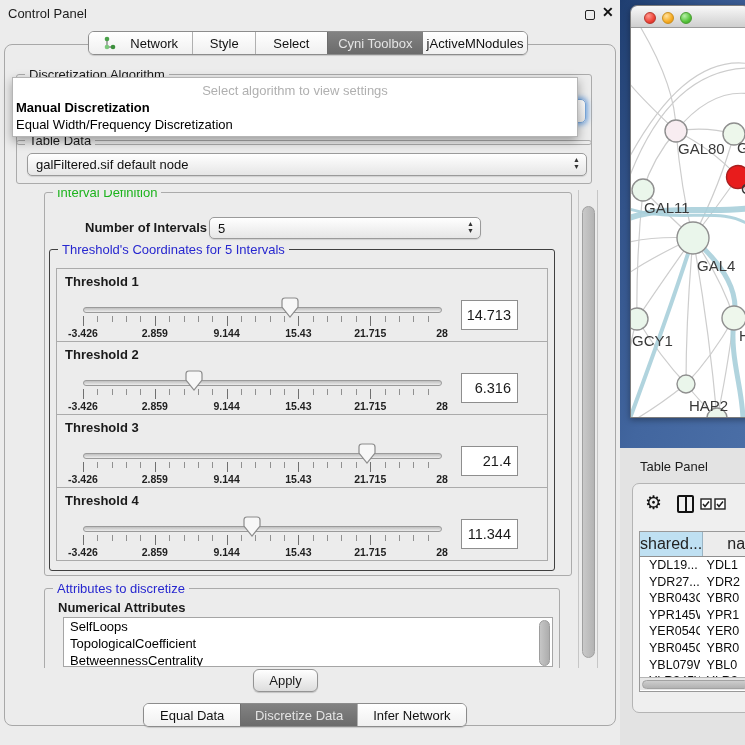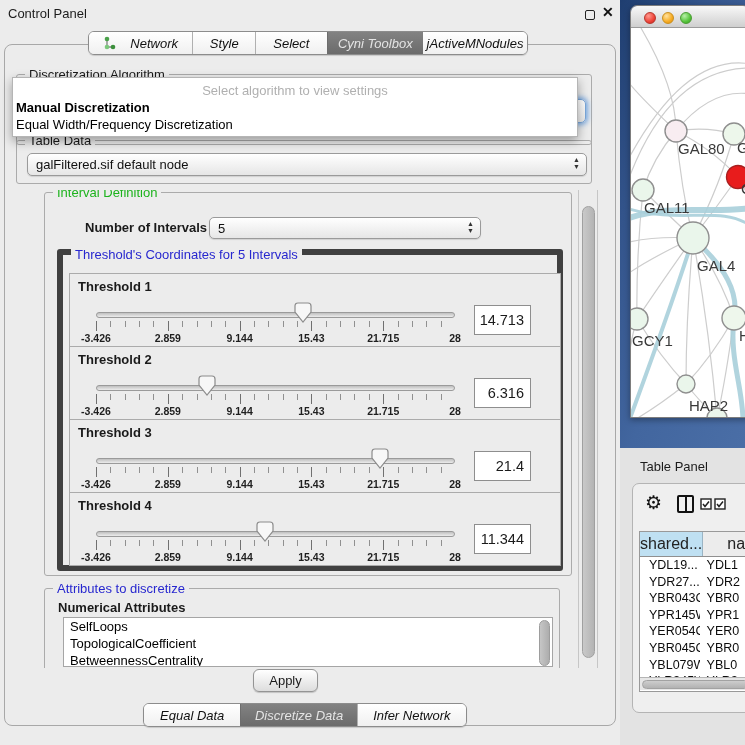--- a/index.html
+++ b/index.html
@@ -8,21 +8,21 @@
   #root { position:relative; width:745px; height:745px; overflow:hidden; background:#e4e4e4; }
 
   
   #left-panel { position:absolute; left:0; top:0; width:620px; height:745px; background:#ececec; }
   #cp-titlebar { position:absolute; left:0; top:0; width:620px; height:26px; }
   #cp-title { position:absolute; left:8px; top:6px; font-size:13px; color:#1c1c1c; }
   #float-icon { position:absolute; left:585px; top:10px; width:10px; height:10px; border:1.6px solid #222; border-radius:2px; }
   #close-icon { position:absolute; left:602px; top:4px; font-size:14px; font-weight:bold; color:#111; }
 
   .segbar { position:absolute; display:flex; height:24px; border:1px solid #8c8c8c; border-radius:6px; overflow:hidden; background:linear-gradient(#ffffff,#eeeeee); box-shadow:0 1px 1px rgba(0,0,0,.15); }
-  .seg { display:flex; align-items:center; justify-content:center; gap:14px; font-size:13px; color:#111; padding:0 10px; background:linear-gradient(#ffffff,#f0f0f0);font-style:italic; }
+  .seg { display:flex; align-items:center; justify-content:center; gap:14px; font-size:13px; color:#111; padding:0 10px; background:linear-gradient(#ffffff,#f0f0f0); }
   .seg.sep { border-left:1px solid #b0b0b0; }
   .seg.dark { background:linear-gradient(#828282,#6b6b6b); color:#e4e4e4; border-left:1px solid #6d6d6d; }
   #top-tabs { left:88px; top:31px; width:440px; }
   #top-tabs .seg:nth-child(1){ width:104px; } #top-tabs .seg:nth-child(2){ width:63px; }
   #top-tabs .seg:nth-child(3){ width:72px; } #top-tabs .seg:nth-child(4){ width:97px; }
   #top-tabs .seg:nth-child(5){ width:104px; }
   #bottom-tabs { left:143px; top:703px; width:324px; }
   #bottom-tabs .seg:nth-child(1){ width:97px; } #bottom-tabs .seg:nth-child(2){ width:117px; }
   #bottom-tabs .seg:nth-child(3){ width:110px; }
 
@@ -47,21 +47,21 @@
   .combo .arrows { position:absolute; right:6px; top:2px; display:flex; flex-direction:column; line-height:7px; font-size:7px; color:#333; }
   #tabledata-combo { left:10px; top:12px; width:560px; height:23px; }
 
   #scrollarea { position:absolute; left:16px; top:190px; width:566px; height:478px; overflow:hidden; }
   #vscrollbar { position:absolute; left:578px; top:190px; width:20px; height:478px; background:#ececec; border-left:1px solid #c6c6c6; border-right:1px solid #c6c6c6; }
   #vscroll-thumb { position:absolute; left:3px; top:16px; width:13px; height:452px; border-radius:7px; background:linear-gradient(90deg,#c9c9c9,#b4b4b4); border:1px solid #a0a0a0; }
 
   #interval-group { left:28px; top:2px; width:528px; height:384px; }
   #num-label { position:absolute; left:40px; top:27px; font-size:13px; font-weight:bold; }
   #num-combo { left:164px; top:24px; width:272px; height:22px; }
-  #thresholds-group { position:absolute; left:12px; top:56px; width:506px; height:322px; border:6px solid #404040; border-radius:3px; }
+  #thresholds-group { position:absolute; left:4px; top:56px; width:506px; height:322px; border:1px solid #404040; border-radius:3px; }
   #th-stack { position:absolute; left:6px; top:19px; width:492px; }
 
   .th-box { position:relative; width:492px; height:74px; border:1px solid #ababab; background:#ececec; margin-top:-1px;padding-left:26px; }
   .th-label { position:absolute; left:8px; top:5px; font-size:13px; font-weight:bold; }
   .track-wrap { position:absolute; left:26px; top:38px; width:359px; height:14px; }
   .track { position:absolute; left:0; right:0; top:0; height:6px; border:1px solid #9a9a9a; border-radius:3px; background:linear-gradient(#bfbfbf,#ececec); }
   .handle { position:absolute; top:-10px; width:18px; height:22px; }
   .ticks-minor { position:absolute; left:0; top:9px; width:100%; height:6px; background:repeating-linear-gradient(to right,#909090 0 1px,transparent 1px 4%); }
   .ticks-major { position:absolute; left:0; top:9px; width:100%; height:10px; background:repeating-linear-gradient(to right,#707070 0 1px,transparent 1px 20%); }
   .scale-row { position:absolute; left:0; top:20px; width:100%; height:12px; }

